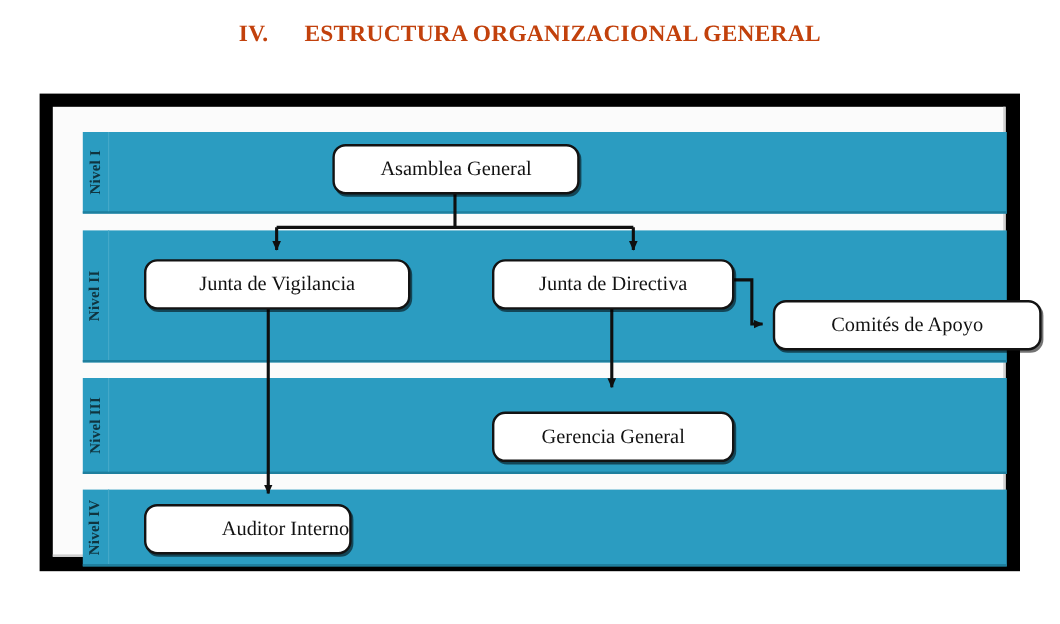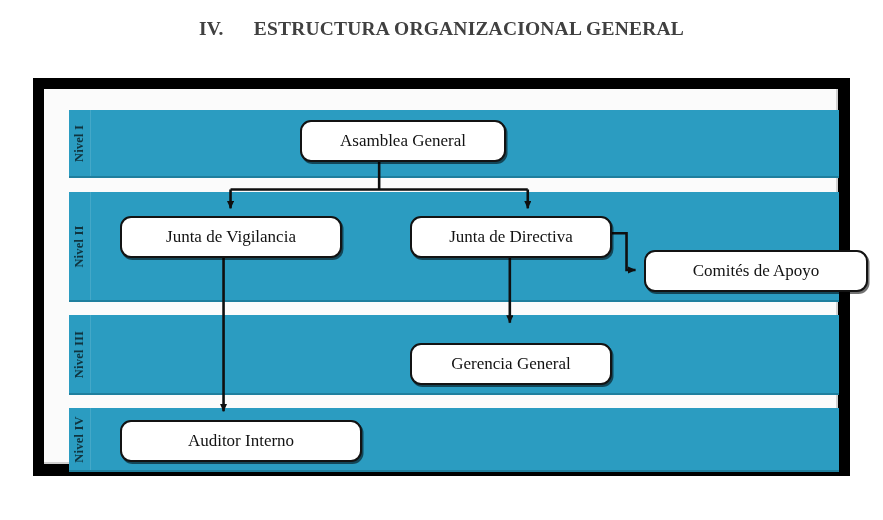--- a/index.html
+++ b/index.html
@@ -19,21 +19,21 @@
   #doc-title {
     position: absolute;
     left: 0;
     top: 18px;
     width: 883px;
     text-align: center;
     font-family: "Liberation Serif", "DejaVu Serif", serif;
     font-weight: bold;
     font-size: 19.5px;
     letter-spacing: 0.2px;
-    color: #404040;
+    color: #c2410c;
     white-space: nowrap;
   }
   #doc-title .num {
     display: inline-block;
     margin-right: 30px;
   }
 
   
   #figure-frame {
     position: absolute;
@@ -110,26 +110,26 @@
     display: flex;
     align-items: center;
     justify-content: center;
     font-family: "Liberation Serif", "DejaVu Serif", serif;
     font-size: 17px;
     color: #121212;
     white-space: nowrap;
     box-shadow: 1.5px 2px 0 rgba(0,0,0,0.55);
   }
 
-  #node-asamblea   { left: 233px; top: 31px;  width: 206px; height: 42px; margin-left: 23px; }
+  #node-asamblea   { left: 233px; top: 31px;  width: 206px; height: 42px; }
   #node-vigilancia { left: 76px;  top: 127px; width: 222px; height: 42px; }
   #node-directiva  { left: 366px; top: 127px; width: 202px; height: 42px; }
   #node-comites    { left: 600px; top: 161px; width: 224px; height: 42px; }
   #node-gerencia   { left: 366px; top: 254px; width: 202px; height: 42px; }
-  #node-auditor    { left: 76px;  top: 331px; width: 242px; height: 42px; }
+  #node-auditor    { left: 76px;  top: 331px; width: 173px; height: 42px; justify-content: flex-end; }
 </style>
 </head>
 <body>
 
 <div id="doc-title">
   <span class="num">IV.</span><span>ESTRUCTURA ORGANIZACIONAL GENERAL</span>
 </div>
 
 <div id="figure-frame">
   <div id="figure-inner">

